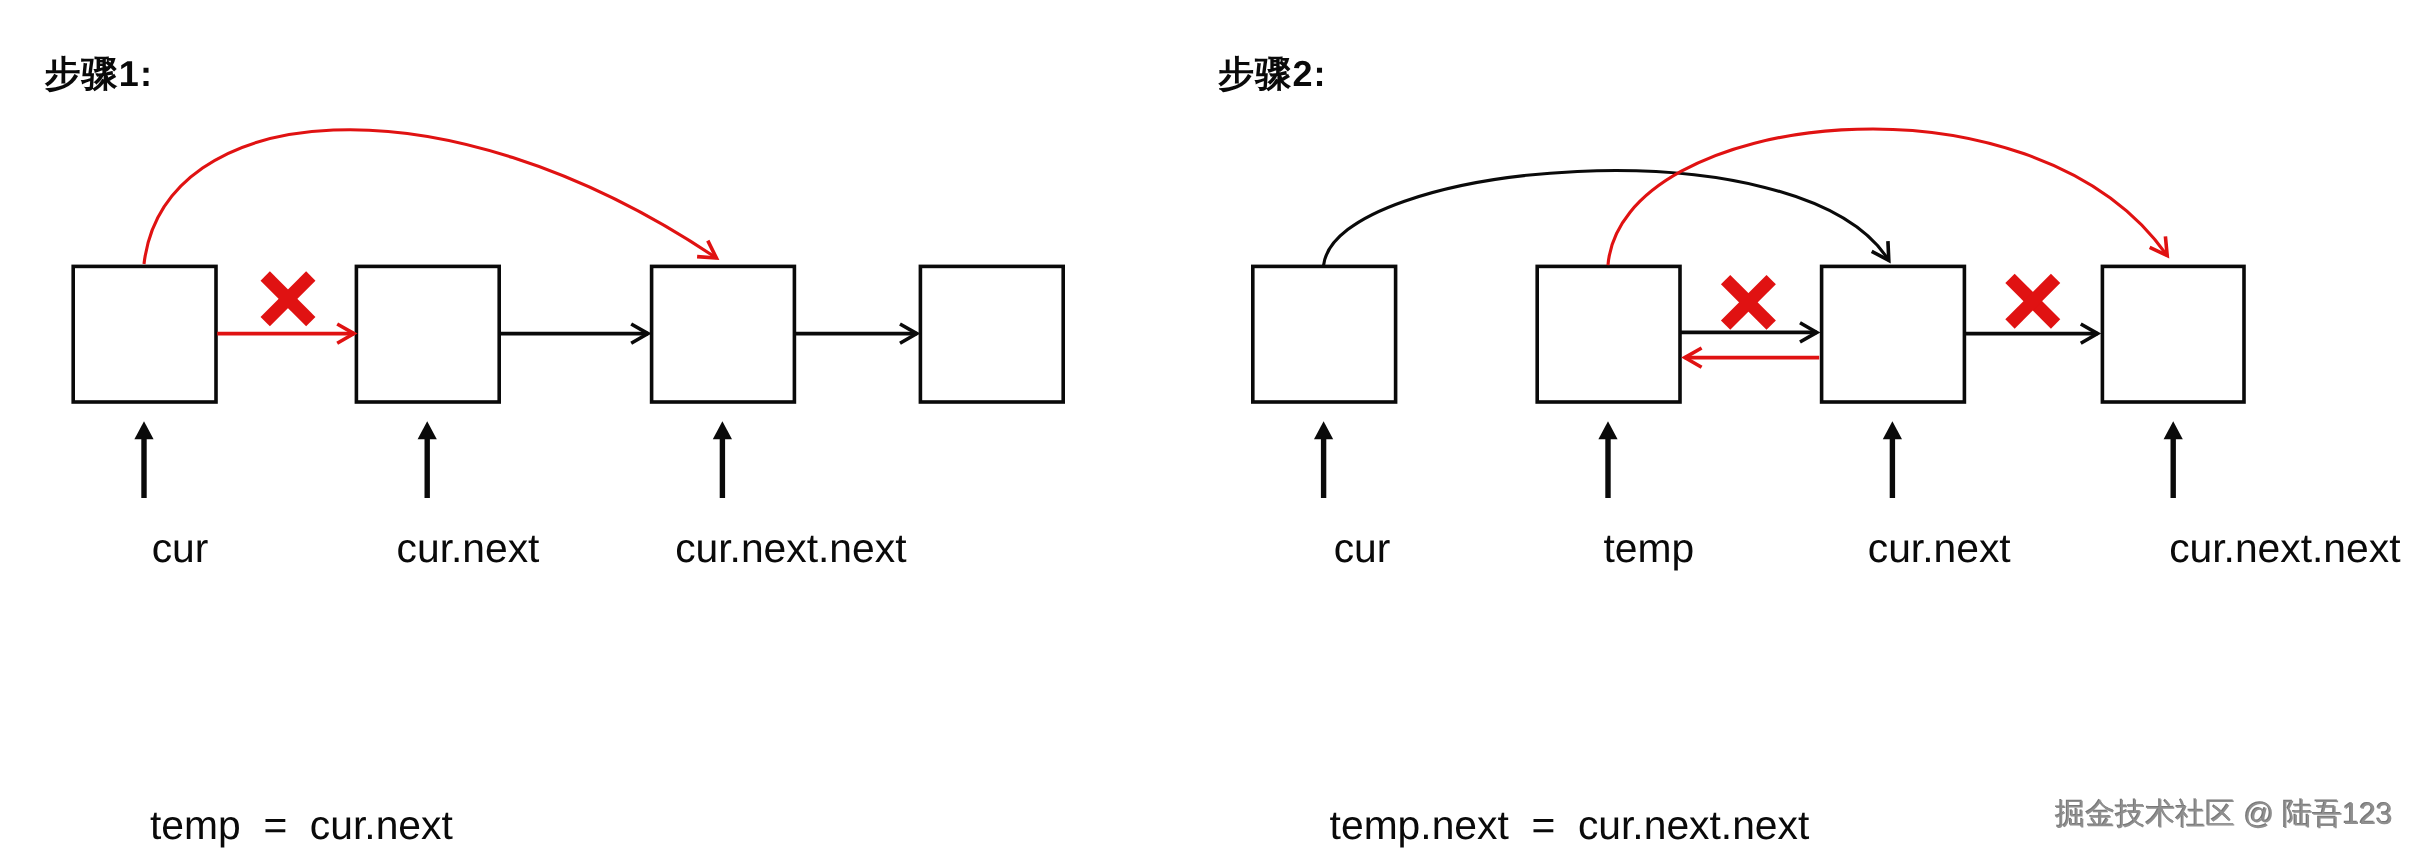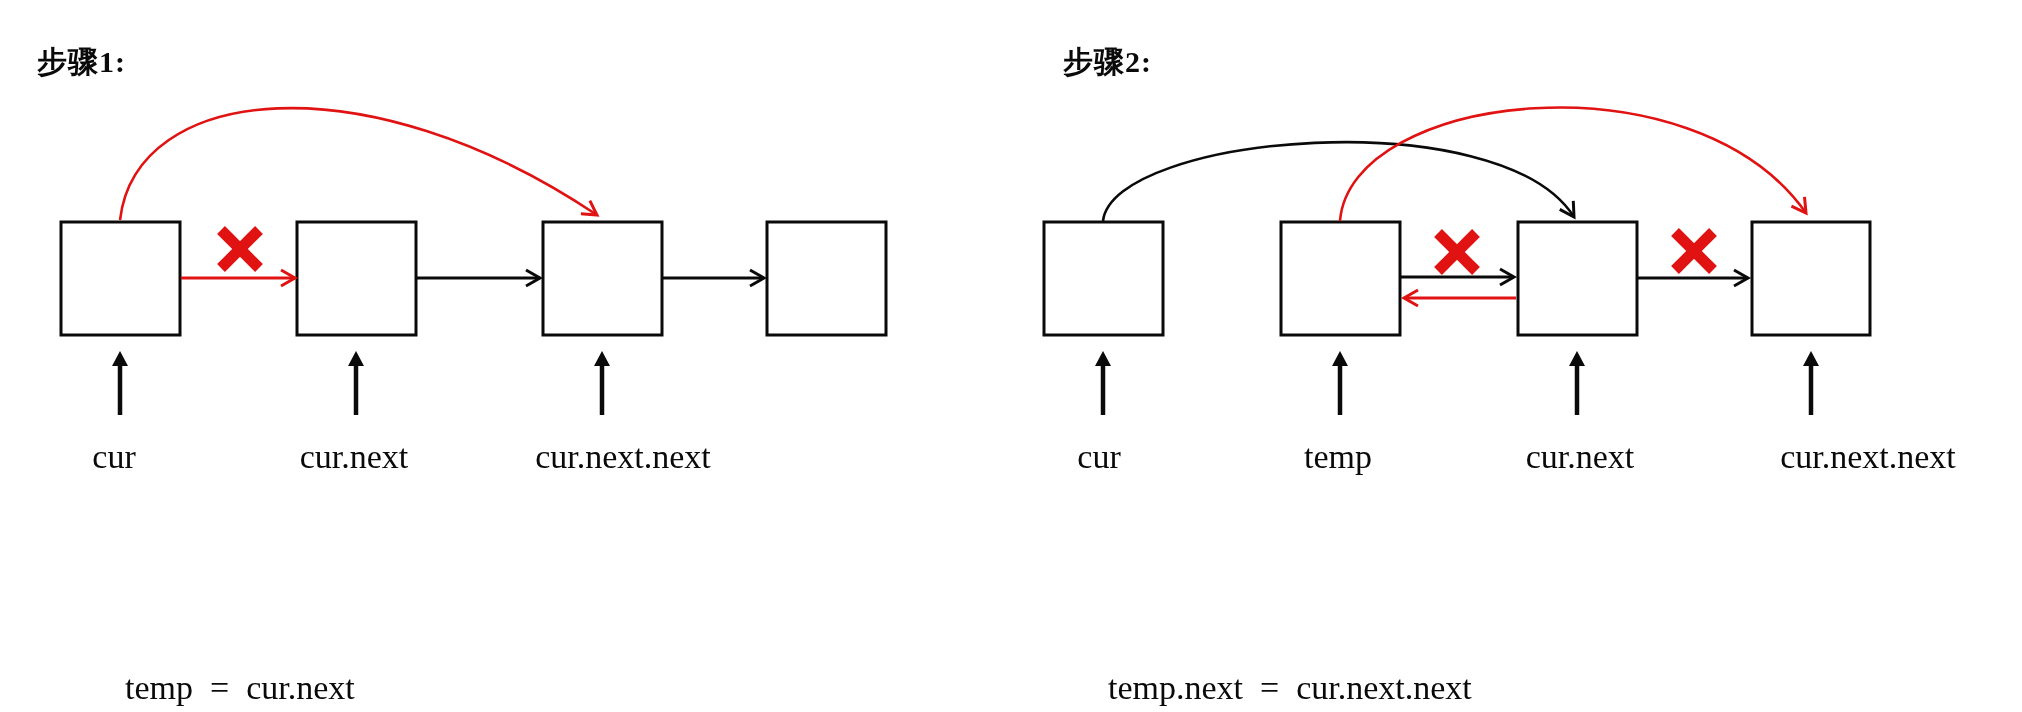--- a/index.html
+++ b/index.html
@@ -1,22 +1,22 @@
 <!DOCTYPE html>
 <html style="--ink: #0a0a0a; --red: #e01212; --watermark: #8f8f8f;"><head>
 <meta charset="utf-8">
 <style>
   html, body { margin:0; padding:0; background:#ffffff; }
   .stage {
     position:relative; width:2022px; height:712px; background:#fff;
-    font-family:Liberation Serif, serif; overflow:hidden; color:var(--ink);
+    font-family:Liberation Sans, sans-serif; overflow:hidden; color:var(--ink);
   }
   .abs { position:absolute; }
   .title { font-size:30px; font-weight:600; color:var(--ink); white-space:nowrap; letter-spacing:1px; }
-  .node-label { font-size:34px; color:var(--ink); transform:translateX(-50%); white-space:nowrap; }
+  .node-label { font-size:34px; color:var(--ink); transform:translateX(-50%); white-space:nowrap;margin-left:36px; }
   .code { font-size:34px; color:var(--ink); line-height:52px; white-space:pre; }
   .watermark {
     font-size:25px; color:var(--watermark); white-space:nowrap;
     text-shadow:-1px -1px 0 #777, 1px 1px 0 #fff;
   }
   svg { position:absolute; left:0; top:0; }
   .box { fill:#ffffff; stroke:var(--ink); stroke-width:3; }
   .ln-black { stroke:var(--ink); stroke-width:3; fill:none; }
   .ln-red { stroke:var(--red); stroke-width:3; fill:none; }
   .curve { stroke-width:2.6; }
@@ -107,34 +107,35 @@
         <path class="up-head" d="M 1569,366 L 1585,366 L 1577,351 Z"></path>
       </g>
       <g>
         <line class="up-stem" x1="1811" y1="415" x2="1811" y2="364"></line>
         <path class="up-head" d="M 1803,366 L 1819,366 L 1811,351 Z"></path>
       </g>
     </g>
   </svg>
 
   <div class="abs title" style="left:37px; top:42px;">步骤1:</div>
-  <div class="abs title" style="left:1015px; top:42px;margin-left:48px;">步骤2:</div>
+  <div class="abs title" style="left:1015px; top:42px;">步骤2:</div>
 
   <div class="abs node-label" style="left:114px; top:438px;">cur</div>
   <div class="abs node-label" style="left:354px; top:438px;">cur.next</div>
   <div class="abs node-label" style="left:623px; top:438px;">cur.next.next</div>
 
   <div class="abs node-label" style="left:1099px; top:438px;">cur</div>
   <div class="abs node-label" style="left:1338px; top:438px;text-align:center;">temp</div>
   <div class="abs node-label" style="left:1580px; top:438px;">cur.next</div>
   <div class="abs node-label" style="left:1868px; top:438px;">cur.next.next</div>
 
   <div class="abs code" style="left:125px; top:558px;">
     <div>temp  =  cur.next</div>
     
   </div>
   <div class="abs code" style="left:1108px; top:558px;">
     <div>temp.next  =  cur.next.next</div>
     
   </div>
 
+  <div class="abs watermark" style="right:28px; top:662px;">掘金技术社区 @ 陆吾123</div>
 
 </div>
 
 </body></html>

